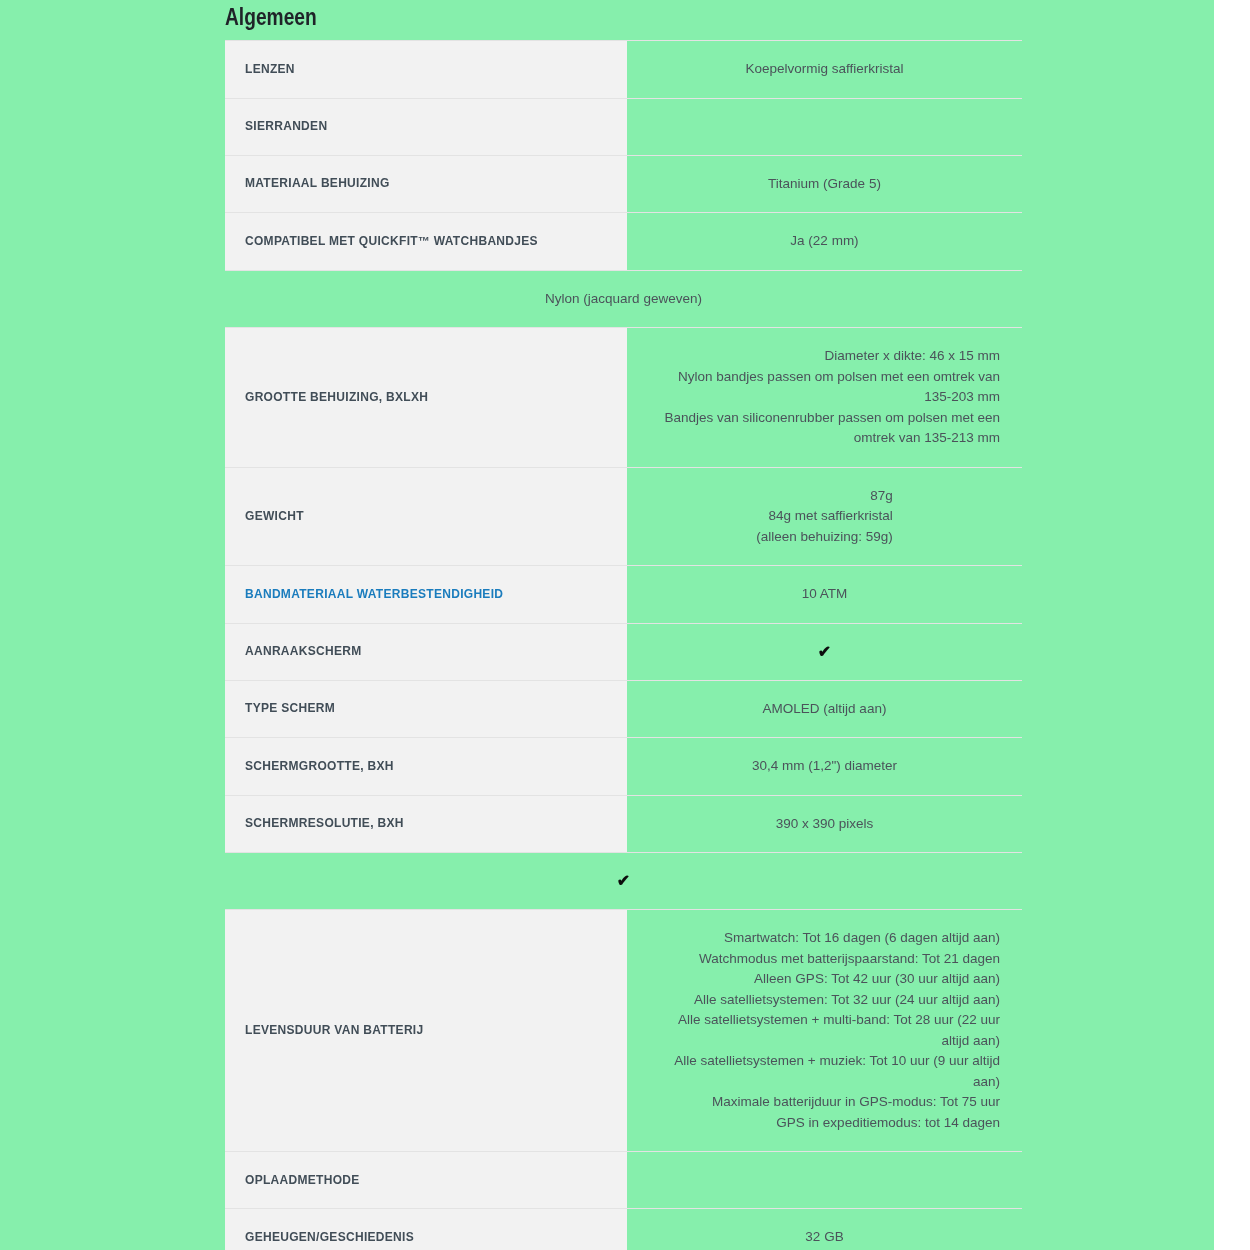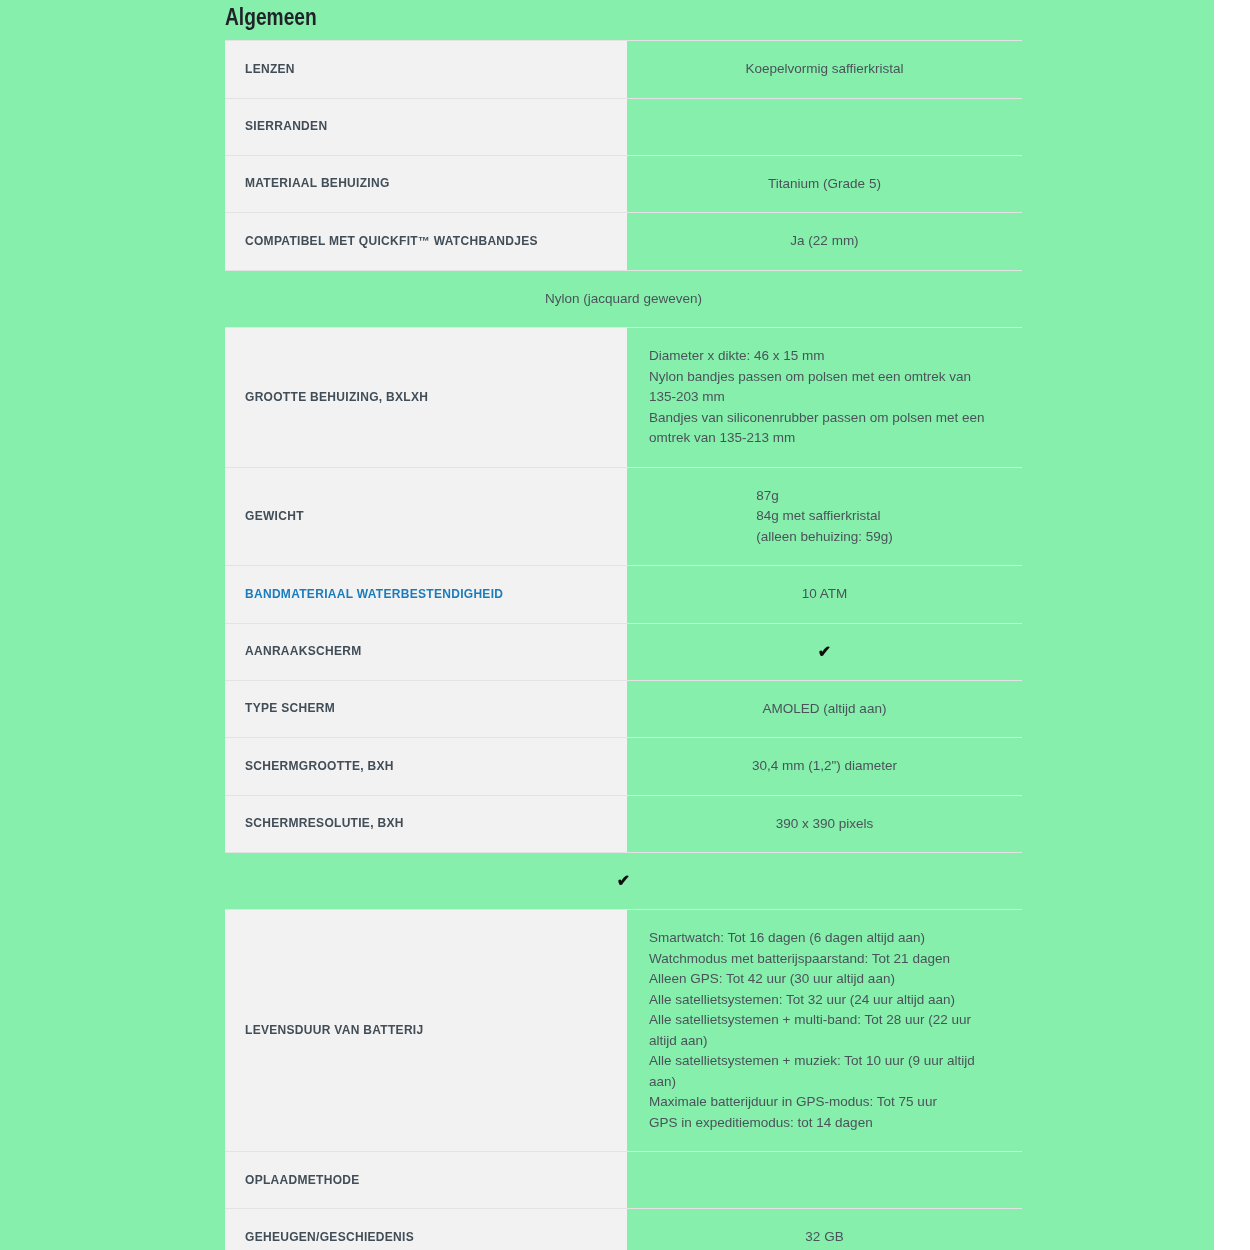--- a/index.html
+++ b/index.html
@@ -57,21 +57,21 @@
   }
   .spec-label.link {
     color: #1a7cbd;
     cursor: pointer;
   }
   .spec-value {
     flex: 1 1 auto;
     display: flex;
     align-items: center;
     justify-content: center;
-    text-align: left;
+    text-align: right;
     padding: 18px 22px;
     font-size: 13.5px;
     color: #4b535a;
     line-height: 20.5px;
     white-space: pre-line;
   }
   .check {
     font-size: 16px;
     font-weight: bold;
     color: #0d0d0d;

